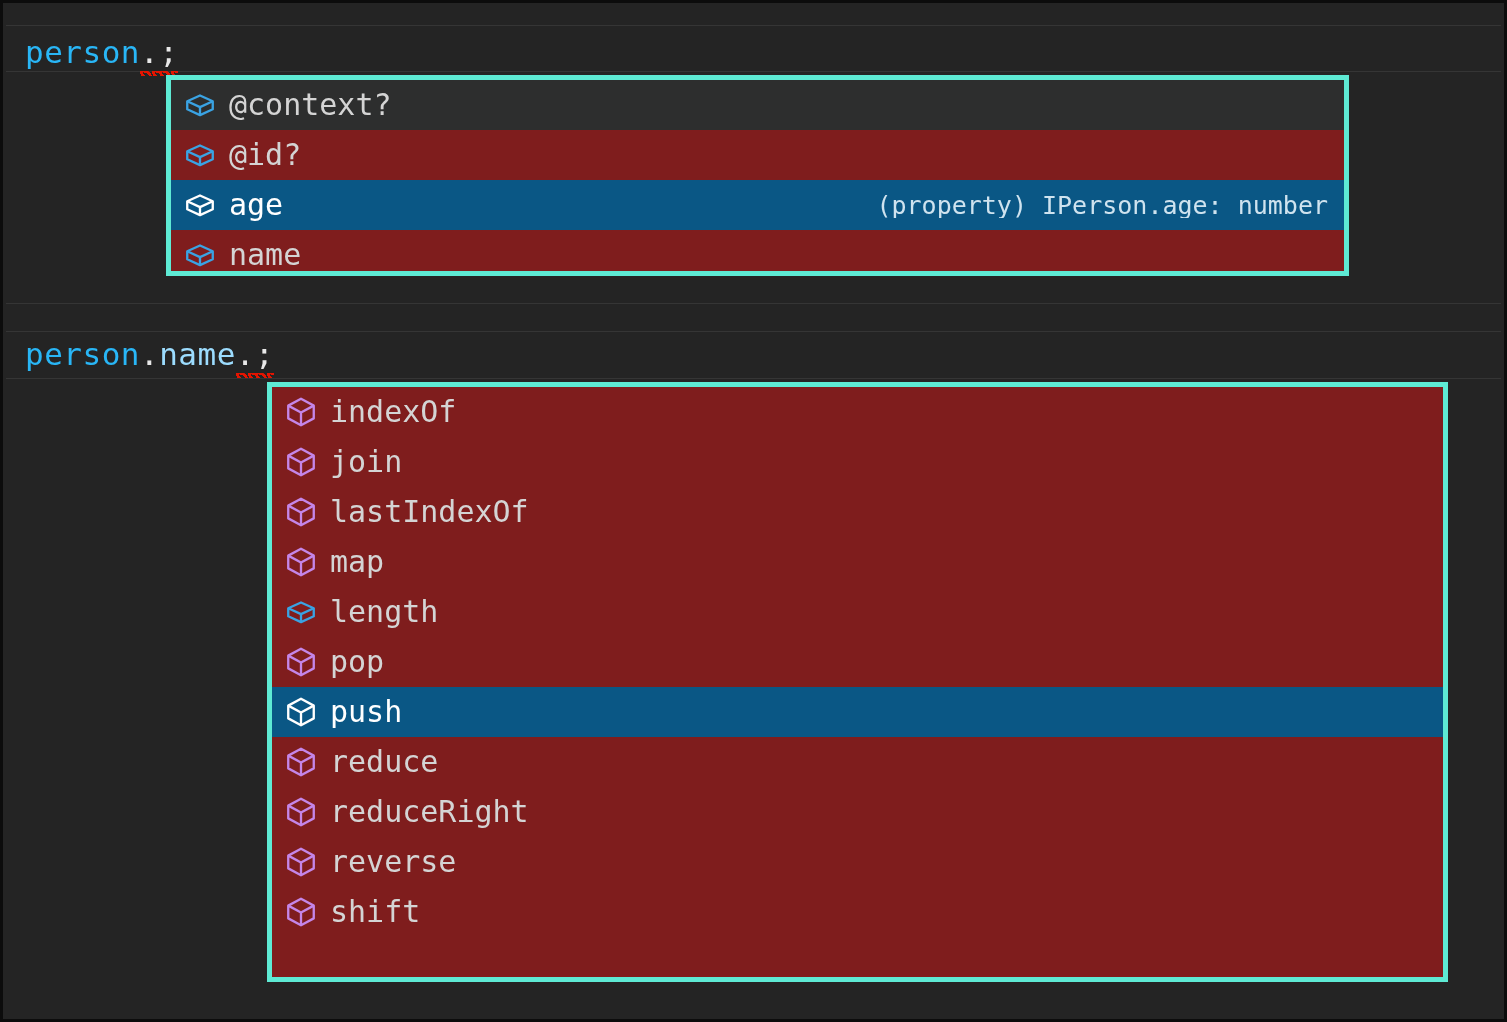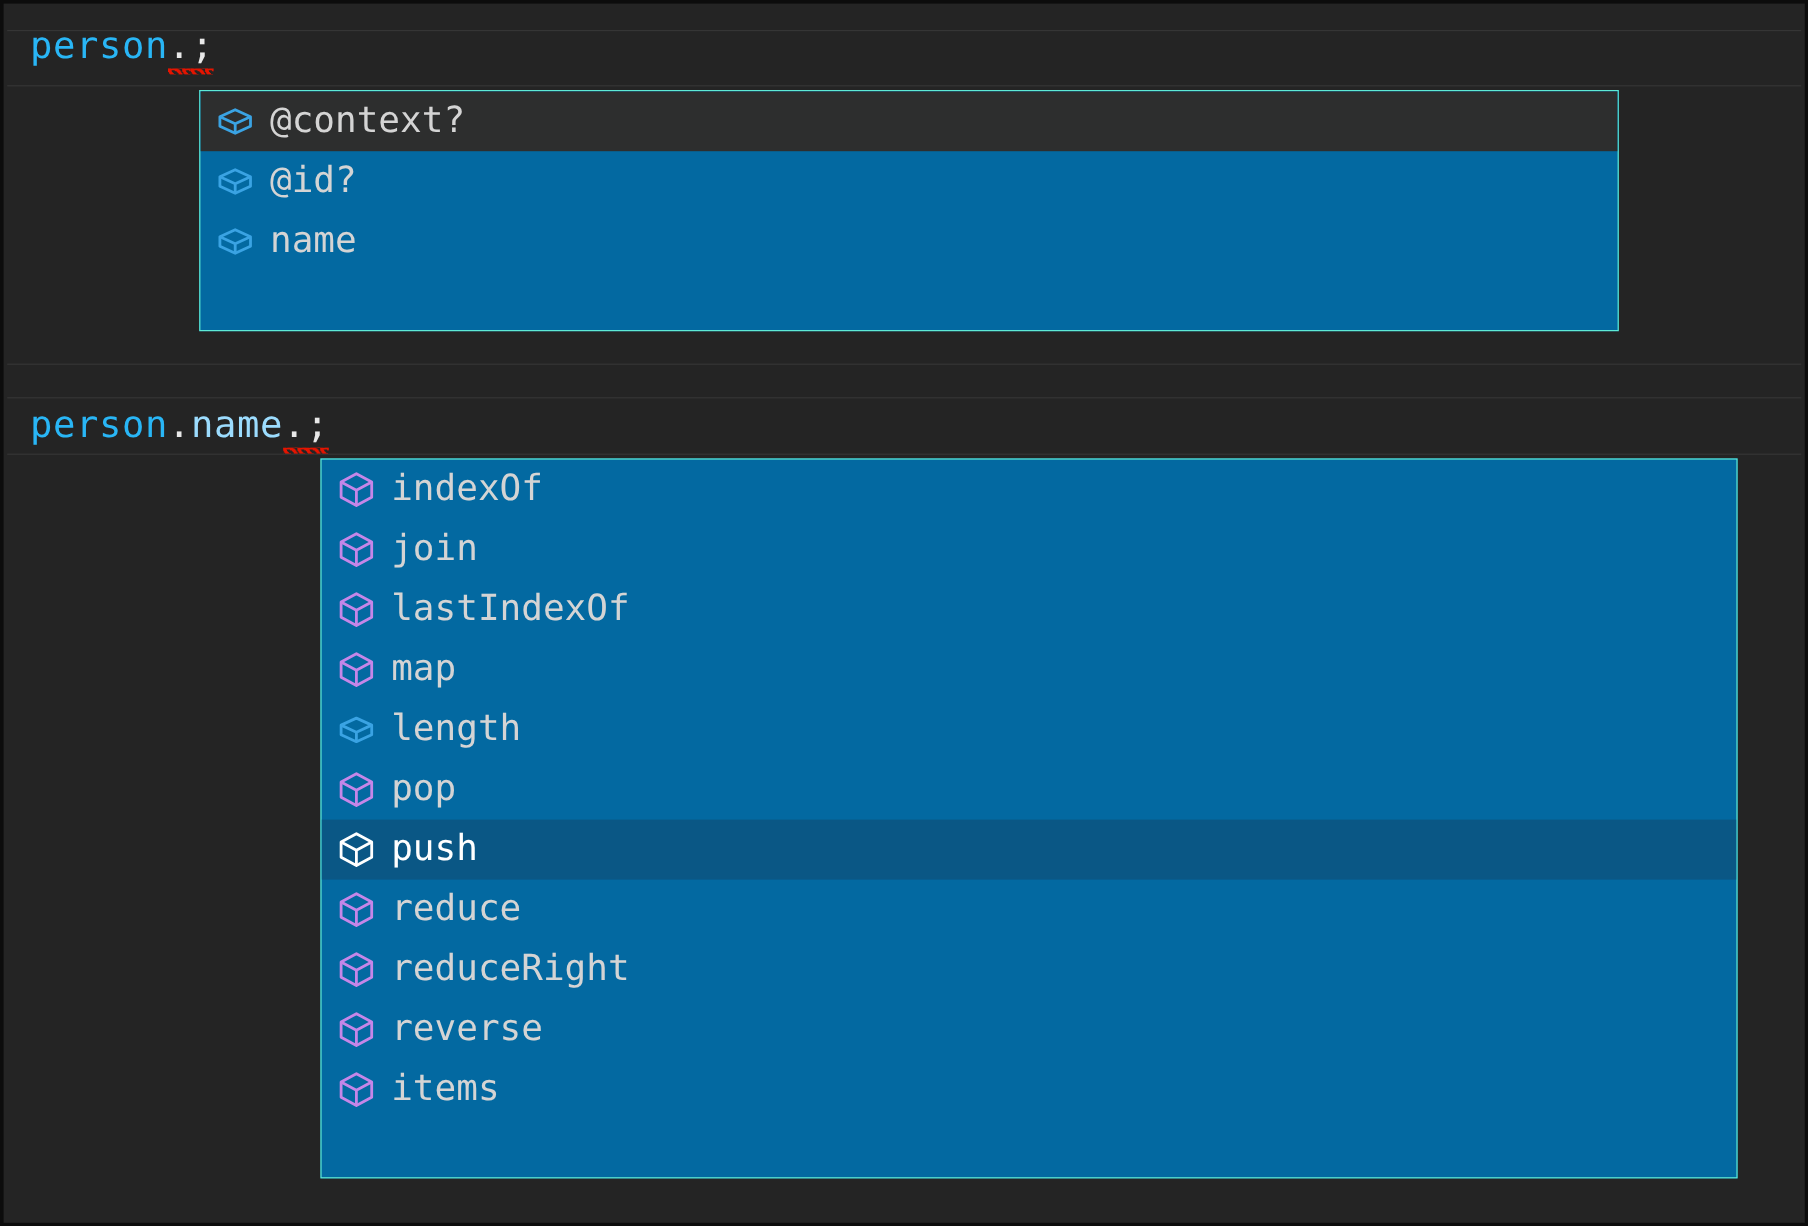--- a/index.html
+++ b/index.html
@@ -57,22 +57,22 @@
     background-image:
       radial-gradient(circle at 25% 120%, transparent 56%, #e51400 57%, #e51400 78%, transparent 79%),
       radial-gradient(circle at 75% -20%, transparent 56%, #e51400 57%, #e51400 78%, transparent 79%);
     background-size: 12px 7px;
     background-repeat: repeat-x;
   }
 
   
   .suggest {
     position: absolute;
-    background: #0369a1;
-    border: 1px solid #5eead4;
+    background: #7f1d1d;
+    border: 5px solid #5eead4;
     box-sizing: border-box;
     overflow: hidden;
   }
   .suggest-row {
     position: relative;
     display: flex;
     align-items: center;
     height: 50px;
     padding-left: 12px;
     box-sizing: border-box;
@@ -127,21 +127,21 @@
 <body>
 
 <div class="editor">
 
   <div class="cell-divider" style="top:22px;"></div>
   <div class="cell-divider" style="top:68px;"></div>
   <div class="cell-divider" style="top:300px;"></div>
   <div class="cell-divider" style="top:328px;"></div>
   <div class="cell-divider" style="top:375px;"></div>
 
-  <div class="code-line" id="code-line-1" style="left:22px; top:20px;"><span class="tok-ident" style="color: rgb(41, 182, 246);">person</span><span class="squiggle tok-punct" style="color: rgb(232, 232, 232);">.</span><span class="squiggle tok-punct" style="color: rgb(232, 232, 232);">;</span></div>
+  <div class="code-line" id="code-line-1" style="left:22px; top:34px;"><span class="tok-ident" style="color: rgb(41, 182, 246);">person</span><span class="squiggle tok-punct" style="color: rgb(232, 232, 232);">.</span><span class="squiggle tok-punct" style="color: rgb(232, 232, 232);">;</span></div>
 
   <div class="code-line" id="code-line-2" style="left:22px; top:336px;"><span class="tok-ident" style="color: rgb(41, 182, 246);">person</span><span class="tok-punct" style="color: rgb(232, 232, 232);">.</span><span class="tok-prop" style="color: rgb(156, 220, 254);">name</span><span class="squiggle tok-punct" style="color: rgb(232, 232, 232);">.</span><span class="squiggle tok-punct" style="color: rgb(232, 232, 232);">;</span></div>
 
   <div class="suggest" id="suggest-properties">
       <div class="suggest-row hover">
         <svg viewBox="0 0 32 32" class="sicon">
           <g fill="none" stroke="#3aa3e3" stroke-width="2.2" stroke-linejoin="round">
             <path d="M16 7 L28 12.5 L28 20 L16 25.5 L4 20 L4 12.5 Z"></path>
             <path d="M4 12.5 L16 18 L28 12.5 M16 18 L16 25.5"></path>
           </g>
@@ -150,20 +150,30 @@
       </div>
       <div class="suggest-row">
         <svg viewBox="0 0 32 32" class="sicon">
           <g fill="none" stroke="#3aa3e3" stroke-width="2.2" stroke-linejoin="round">
             <path d="M16 7 L28 12.5 L28 20 L16 25.5 L4 20 L4 12.5 Z"></path>
             <path d="M4 12.5 L16 18 L28 12.5 M16 18 L16 25.5"></path>
           </g>
         </svg>
         <span class="slabel">@id?</span>
       </div>
+      <div class="suggest-row selected">
+        <svg viewBox="0 0 32 32" class="sicon">
+          <g fill="none" stroke="#ffffff" stroke-width="2.2" stroke-linejoin="round">
+            <path d="M16 7 L28 12.5 L28 20 L16 25.5 L4 20 L4 12.5 Z"></path>
+            <path d="M4 12.5 L16 18 L28 12.5 M16 18 L16 25.5"></path>
+          </g>
+        </svg>
+        <span class="slabel">age</span>
+        <span class="sdetail">(property) IPerson.age: number</span>
+      </div>
       <div class="suggest-row">
         <svg viewBox="0 0 32 32" class="sicon">
           <g fill="none" stroke="#3aa3e3" stroke-width="2.2" stroke-linejoin="round">
             <path d="M16 7 L28 12.5 L28 20 L16 25.5 L4 20 L4 12.5 Z"></path>
             <path d="M4 12.5 L16 18 L28 12.5 M16 18 L16 25.5"></path>
           </g>
         </svg>
         <span class="slabel">name</span>
       </div>
     </div>
@@ -259,17 +269,17 @@
         </svg>
         <span class="slabel">reverse</span>
       </div>
       <div class="suggest-row">
         <svg viewBox="0 0 32 32" class="sicon">
           <g fill="none" stroke="#c586e8" stroke-width="2.2" stroke-linejoin="round">
             <path d="M16 3.5 L28 10 L28 22 L16 28.5 L4 22 L4 10 Z"></path>
             <path d="M4 10 L16 16.5 L28 10 M16 16.5 L16 28.5"></path>
           </g>
         </svg>
-        <span class="slabel">items</span>
+        <span class="slabel">shift</span>
       </div>
     </div>
 
 </div>
 
 </body></html>

